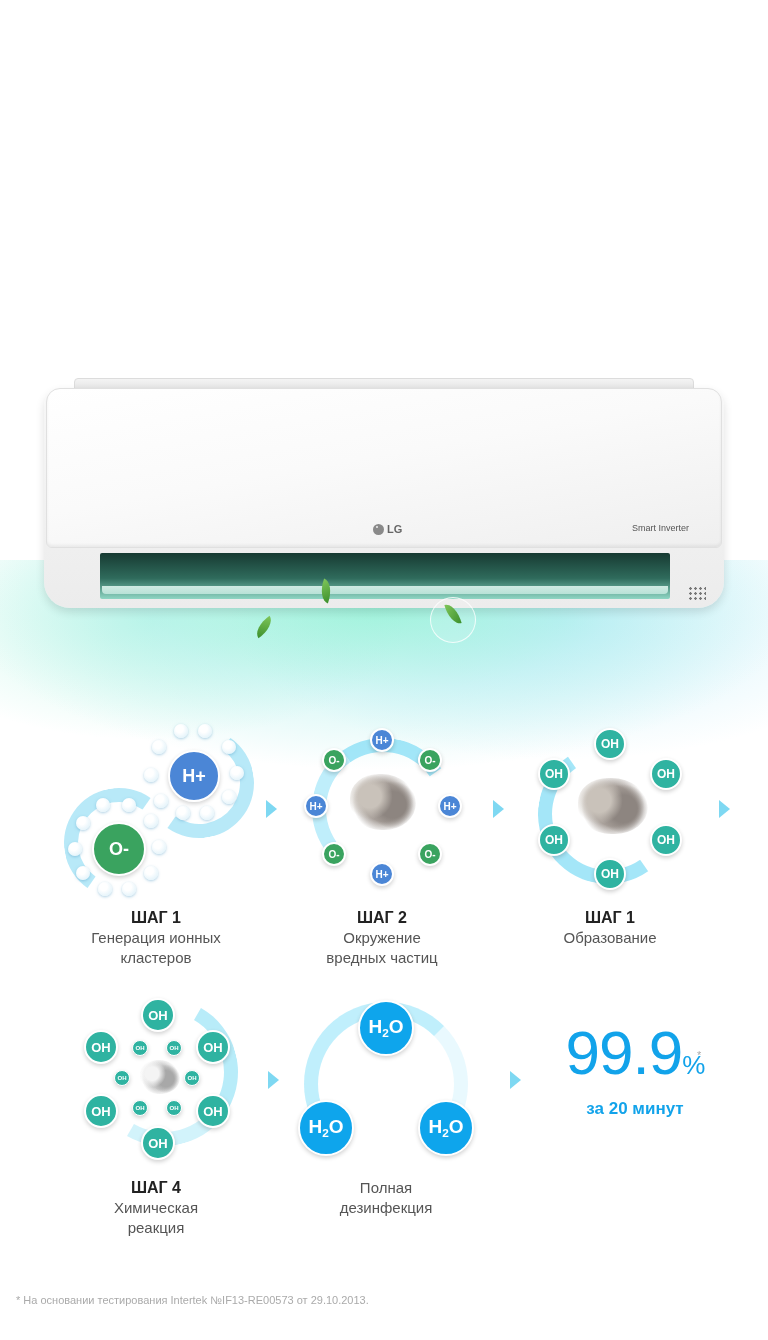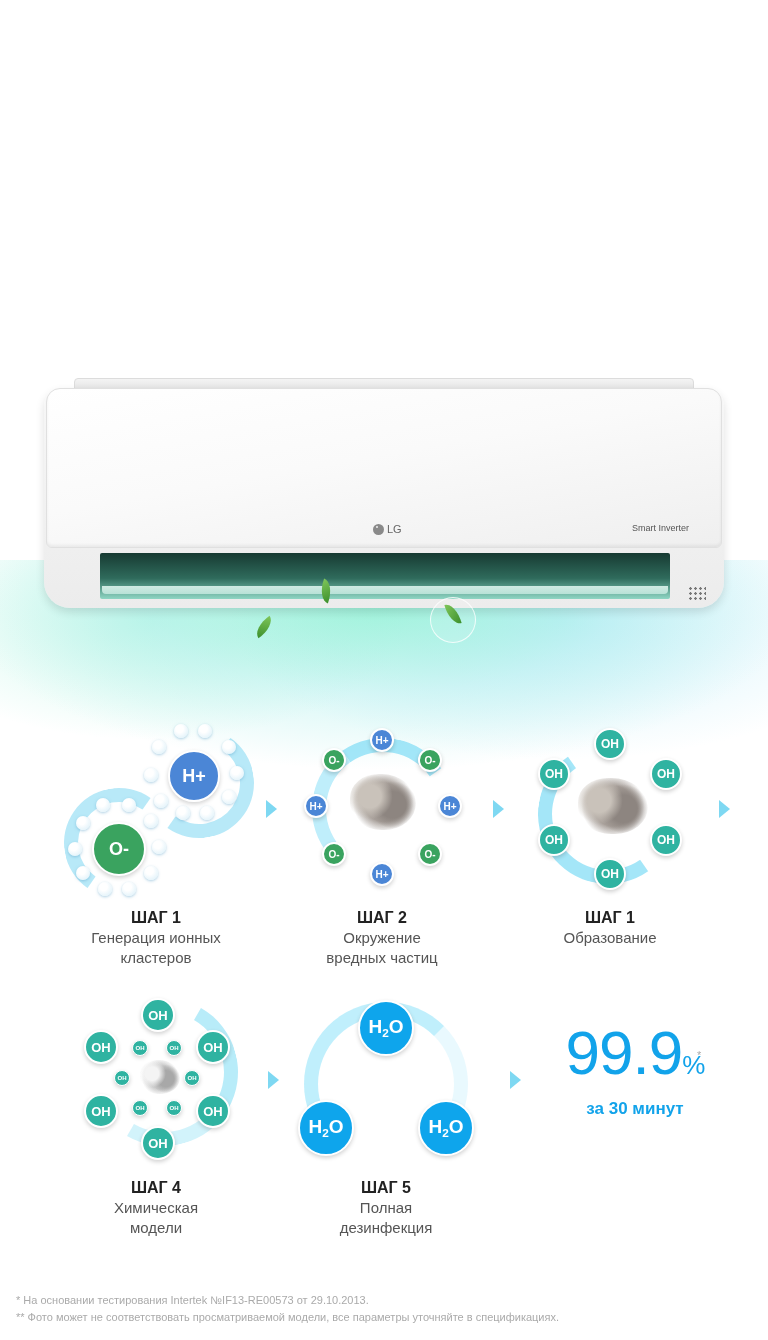--- a/index.html
+++ b/index.html
@@ -31,21 +31,21 @@
   }
   .ac-panel {
     position: absolute; left: 2px; top: 0; width: 676px; height: 160px;
     background: linear-gradient(170deg, #ffffff 0%, #fafafa 45%, #efefef 100%);
     border-radius: 14px 14px 6px 6px;
     border: 1px solid #e0e0e0;
     box-shadow: inset 0 -2px 3px rgba(0,0,0,0.06);
   }
   .ac-logo {
     position: absolute; left: 326px; top: 134px; display: flex; align-items: center; gap: 3px;
-    font-size: 11px; color: #666; font-weight: normal;
+    font-size: 11px; color: #666; font-weight: bold;
   }
   .lg-circle { width: 11px; height: 11px; border-radius: 50%; background: #8a8a8a; position: relative; }
   .lg-circle::after { content:""; position:absolute; left:3px; top:2px; width:2px; height:2px; background:#eee; border-radius:50%; }
   .ac-brand { position: absolute; right: 32px; top: 134px; font-size: 9px; color: #555; }
   .ac-vent {
     position: absolute; left: 56px; top: 165px; width: 570px; height: 46px;
     background: linear-gradient(180deg, #173a32 0%, #2f6b5c 55%, #8fd6c4 100%);
     border-radius: 2px;
   }
   .ac-flap {
@@ -214,47 +214,45 @@
     <div class="ion oh" style="left:95px;top:138px;width:34px;height:34px;font-size:13px;">OH</div>
     <div class="ion oh" style="left:86px;top:52px;width:16px;height:16px;font-size:6px;border-width:1px;">OH</div>
     <div class="ion oh" style="left:120px;top:52px;width:16px;height:16px;font-size:6px;border-width:1px;">OH</div>
     <div class="ion oh" style="left:68px;top:82px;width:16px;height:16px;font-size:6px;border-width:1px;">OH</div>
     <div class="ion oh" style="left:138px;top:82px;width:16px;height:16px;font-size:6px;border-width:1px;">OH</div>
     <div class="ion oh" style="left:86px;top:112px;width:16px;height:16px;font-size:6px;border-width:1px;">OH</div>
     <div class="ion oh" style="left:120px;top:112px;width:16px;height:16px;font-size:6px;border-width:1px;">OH</div>
   </div>
   <div class="step-title">ШАГ 4</div>
   <div class="step-desc">Химическая</div>
-  <div class="step-desc">модели</div>
+  <div class="step-desc">реакция</div>
 </div>
 <div class="arrow" style="left:268px;top:1071px;"></div>
 
 <div class="step" style="left:276px;top:988px;">
   <div class="step-diagram">
     <div class="ring" style="left:28px;top:14px;width:164px;height:164px;border-top-color:rgba(150,228,250,0.6);border-left-color:rgba(150,228,250,0.6);border-right-color:rgba(200,240,252,0.4);"></div>
     <div class="ion h2o" style="left:82px;top:12px;width:56px;height:56px;font-size:19px;">
         <span>H<sub>2</sub>O</span>
       </div>
     <div class="ion h2o" style="left:22px;top:112px;width:56px;height:56px;font-size:19px;">
         <span>H<sub>2</sub>O</span>
       </div>
     <div class="ion h2o" style="left:142px;top:112px;width:56px;height:56px;font-size:19px;">
         <span>H<sub>2</sub>O</span>
       </div>
   </div>
-  <div class="step-title">ШАГ 5</div>
   <div class="step-desc">Полная</div>
   <div class="step-desc">дезинфекция</div>
 </div>
 <div class="arrow" style="left:510px;top:1071px;"></div>
 
 <div class="result">
   <div class="result-value">
     <span>99.9</span><span class="result-pct">%</span>
     <span class="result-star">*</span>
   </div>
-  <div class="result-sub">за 30 минут</div>
+  <div class="result-sub">за 20 минут</div>
 </div>
 
 <div class="footnotes">
   <div>* На основании тестирования Intertek №IF13-RE00573 от 29.10.2013.</div>
-  <div>** Фото может не соответствовать просматриваемой модели, все параметры уточняйте в спецификациях.</div>
 </div>
 
 </body></html>

